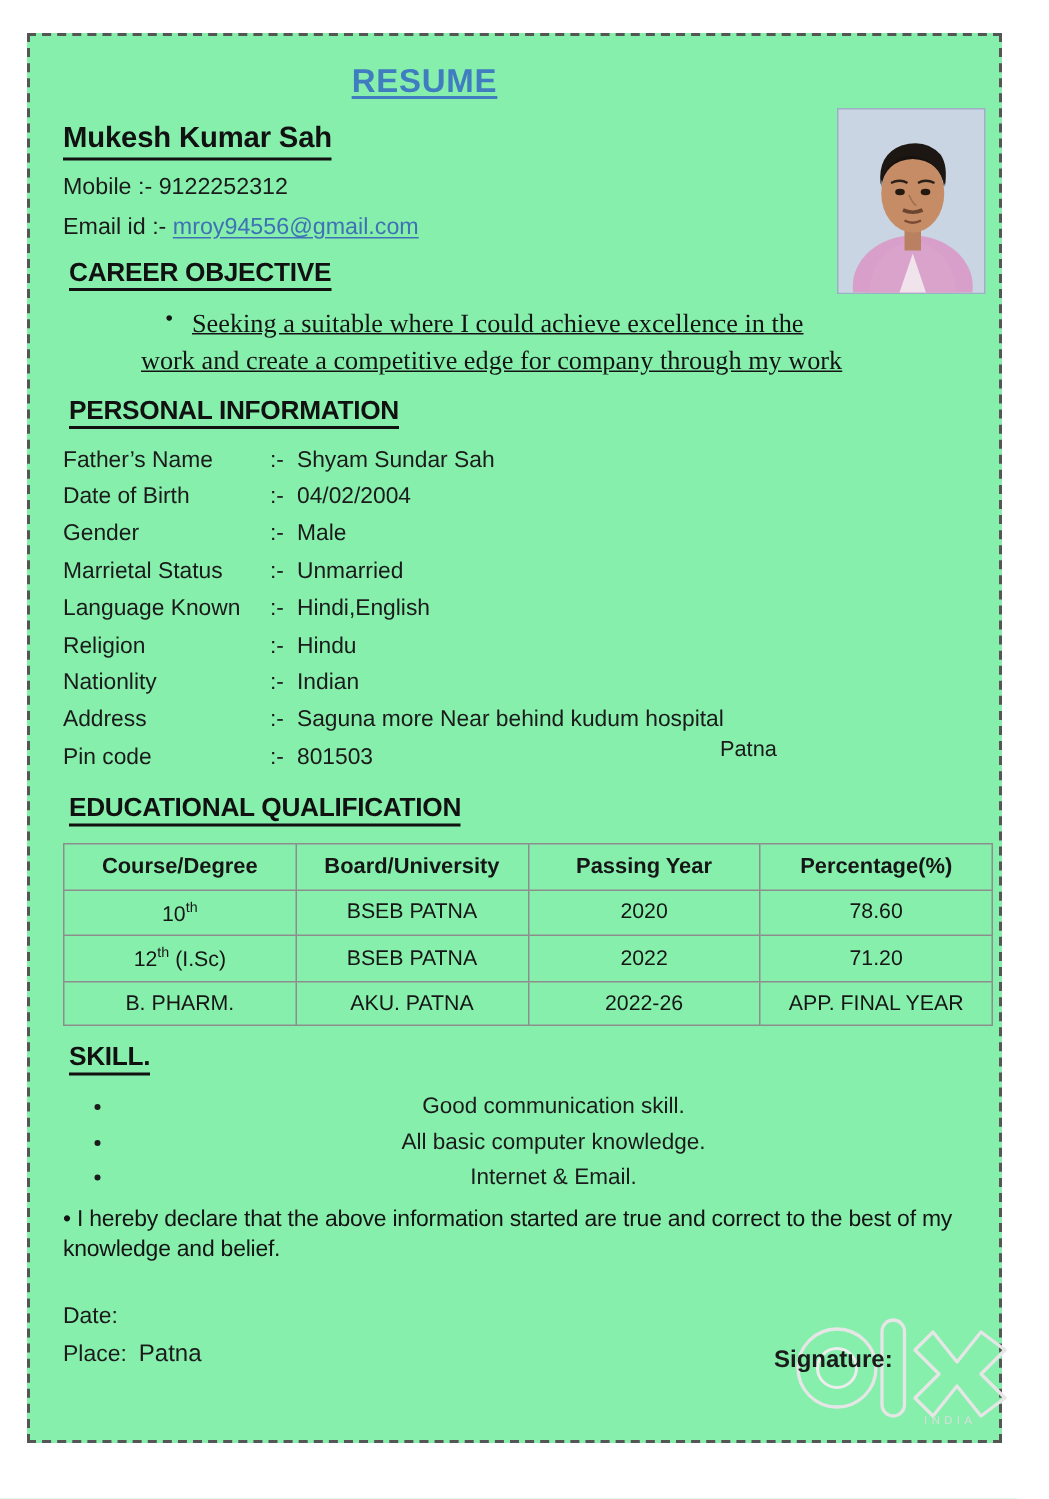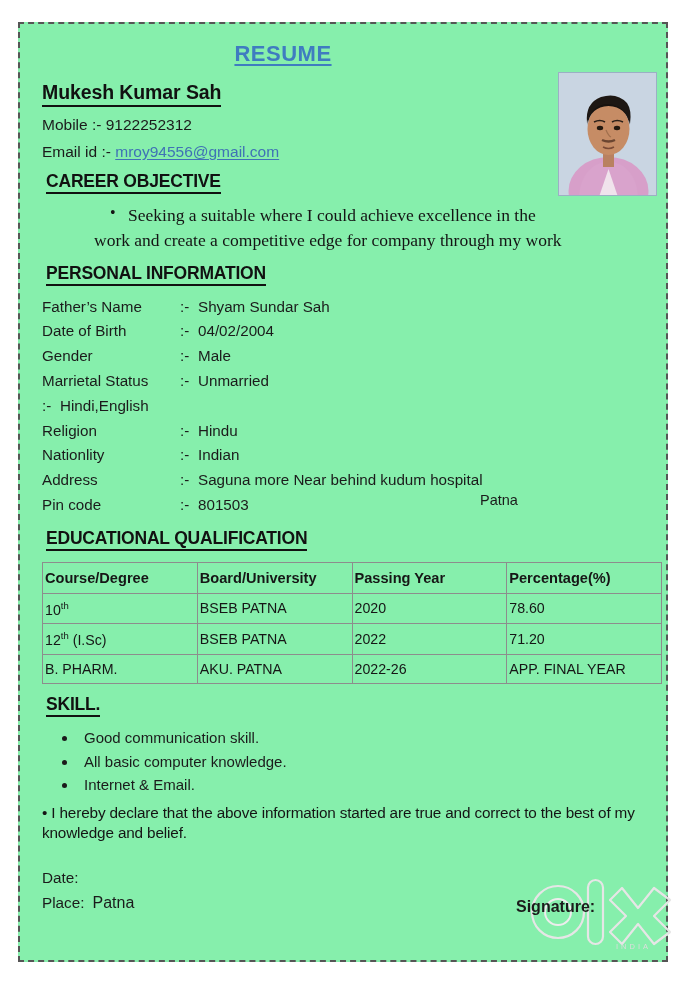--- a/index.html
+++ b/index.html
@@ -96,20 +96,21 @@
   }
   .sec-head-wrap { display: block; }
 
   
   .objective {
     font-family: "Liberation Serif", serif;
     font-size: 17.5px;
     line-height: 1.42;
     color: #141414;
     margin-top: 9px;
+    text-decoration: underline;
   }
   .obj-line1 {
     margin-left: 78px;
     position: relative;
     padding-left: 18px;
   }
   .obj-line1::before {
     content: "\2022";
     position: absolute;
     left: 0; top: -1px;
@@ -144,39 +145,40 @@
   .edu-table {
     margin-top: 11px;
     margin-left: 10px;
     width: 620px;
     border-collapse: collapse;
     font-size: 14.2px;
     table-layout: fixed;
   }
   .edu-table td, .edu-table th {
     border: 1px solid #8d8d8d;
-    text-align: left;
+    text-align: center;
     padding: 6px 2px;
     font-weight: normal;
     color: #161616;
   }
   .edu-table thead th {
     font-weight: bold;
     font-size: 14.6px;
     padding: 7px 2px;
   }
   .edu-table sup { font-size: 9.5px; }
 
   
   .skill-list {
     margin: 9px 0 0 0;
     padding-left: 46px;
     font-size: 15px;
     line-height: 1.57;
     color: #1b1b1b;
+    text-align: center;
   }
   .skill-list li { padding-left: 6px; }
 
   
   .decl-body {
     font-family: "Liberation Sans Narrow", "Liberation Sans", sans-serif;
     font-size: 15.3px;
     line-height: 1.33;
     margin-top: 6px;
     margin-left: 10px;
@@ -295,20 +297,21 @@
           <div class="pi-label">Gender</div>
           <div class="pi-sep">:-</div>
           <div class="pi-value">Male</div>
         </div>
         <div class="pinfo-row">
           <div class="pi-label">Marrietal Status</div>
           <div class="pi-sep">:-</div>
           <div class="pi-value">Unmarried</div>
         </div>
         <div class="pinfo-row">
+          <div class="pi-label">Language Known</div>
           <div class="pi-sep">:-</div>
           <div class="pi-value">Hindi,English</div>
         </div>
         <div class="pinfo-row">
           <div class="pi-label">Religion</div>
           <div class="pi-sep">:-</div>
           <div class="pi-value">Hindu</div>
         </div>
         <div class="pinfo-row">
           <div class="pi-label">Nationlity</div>

